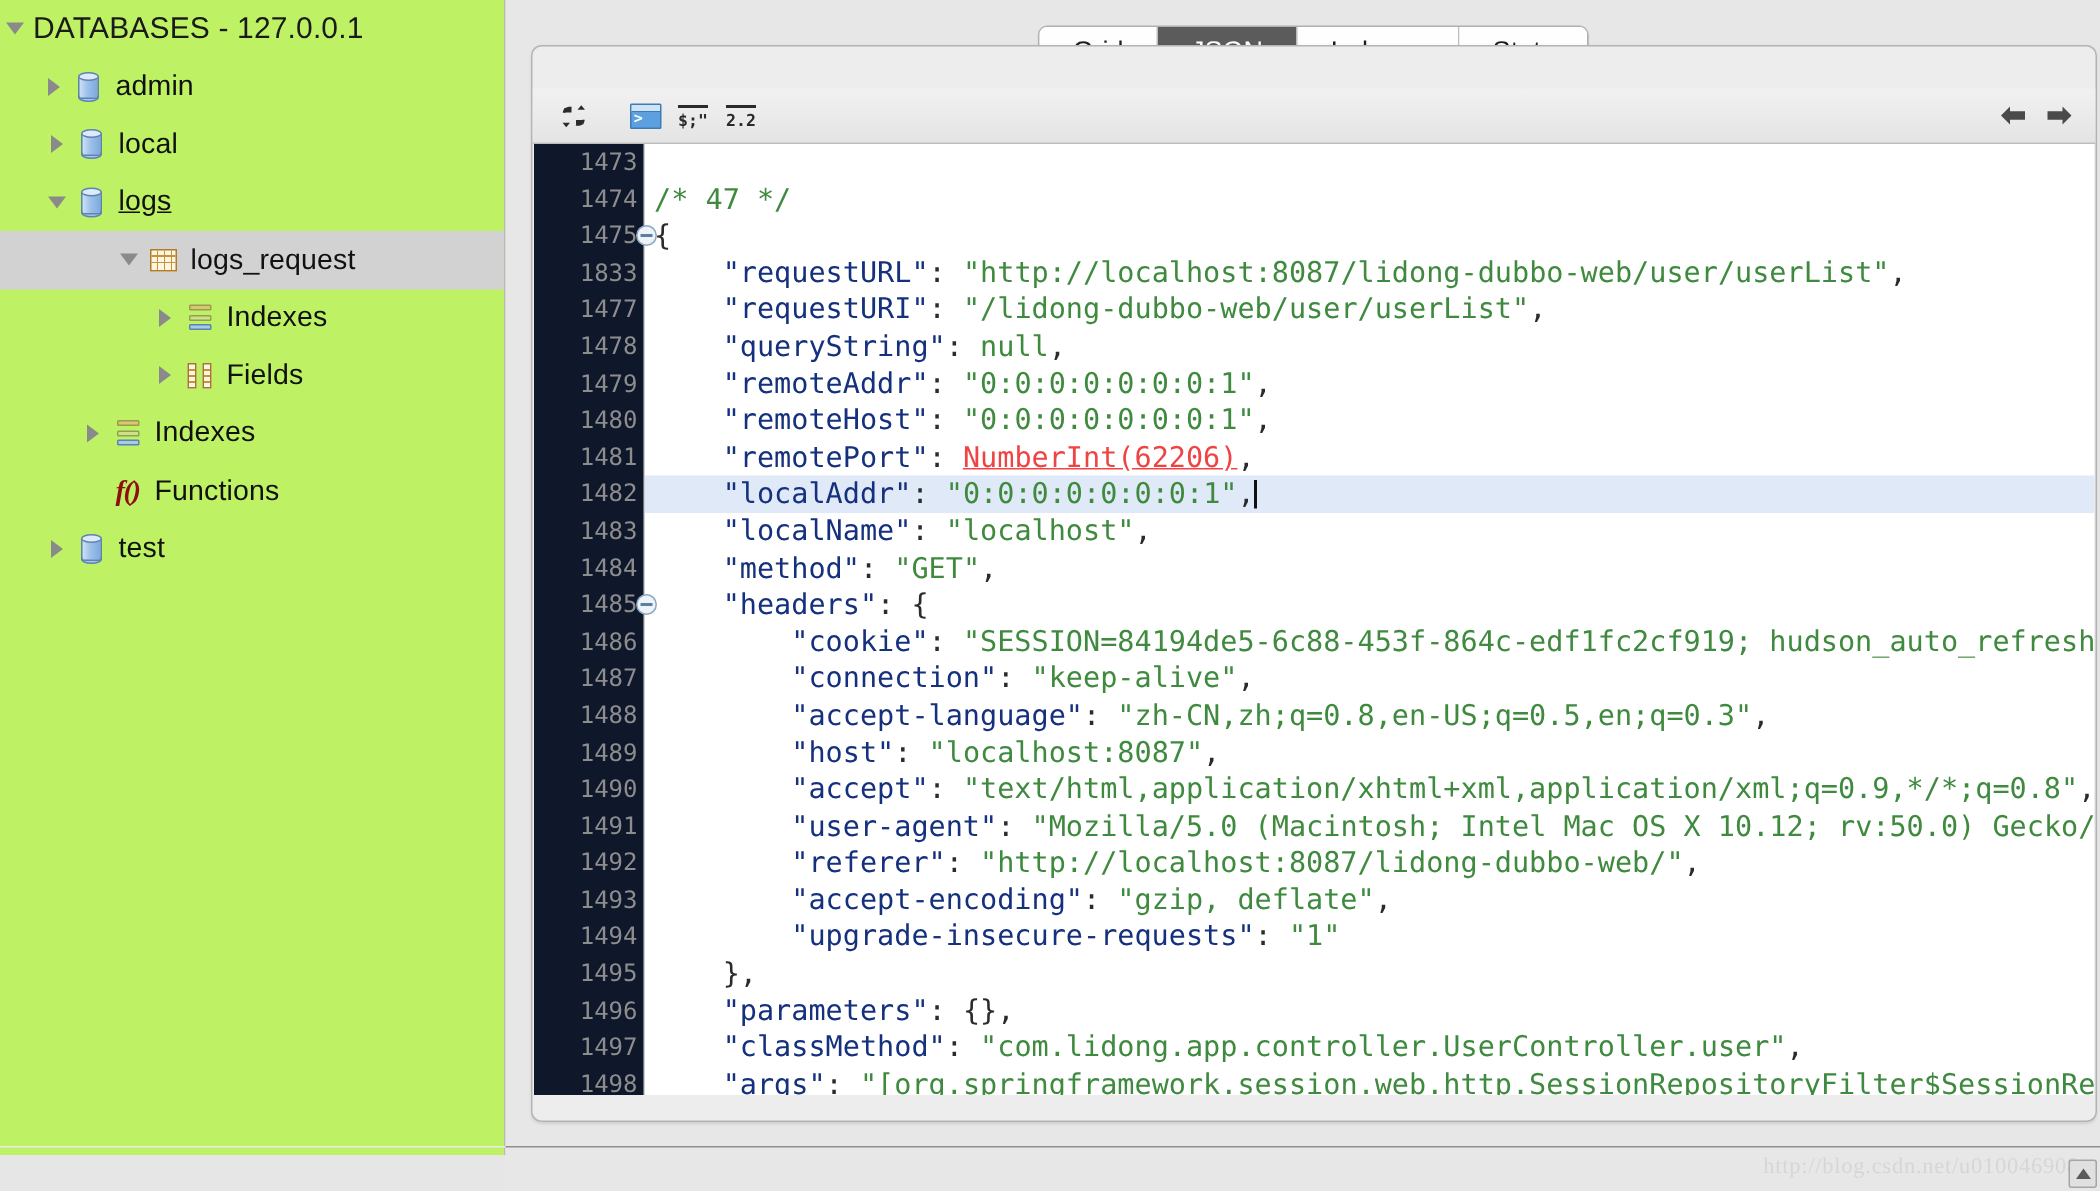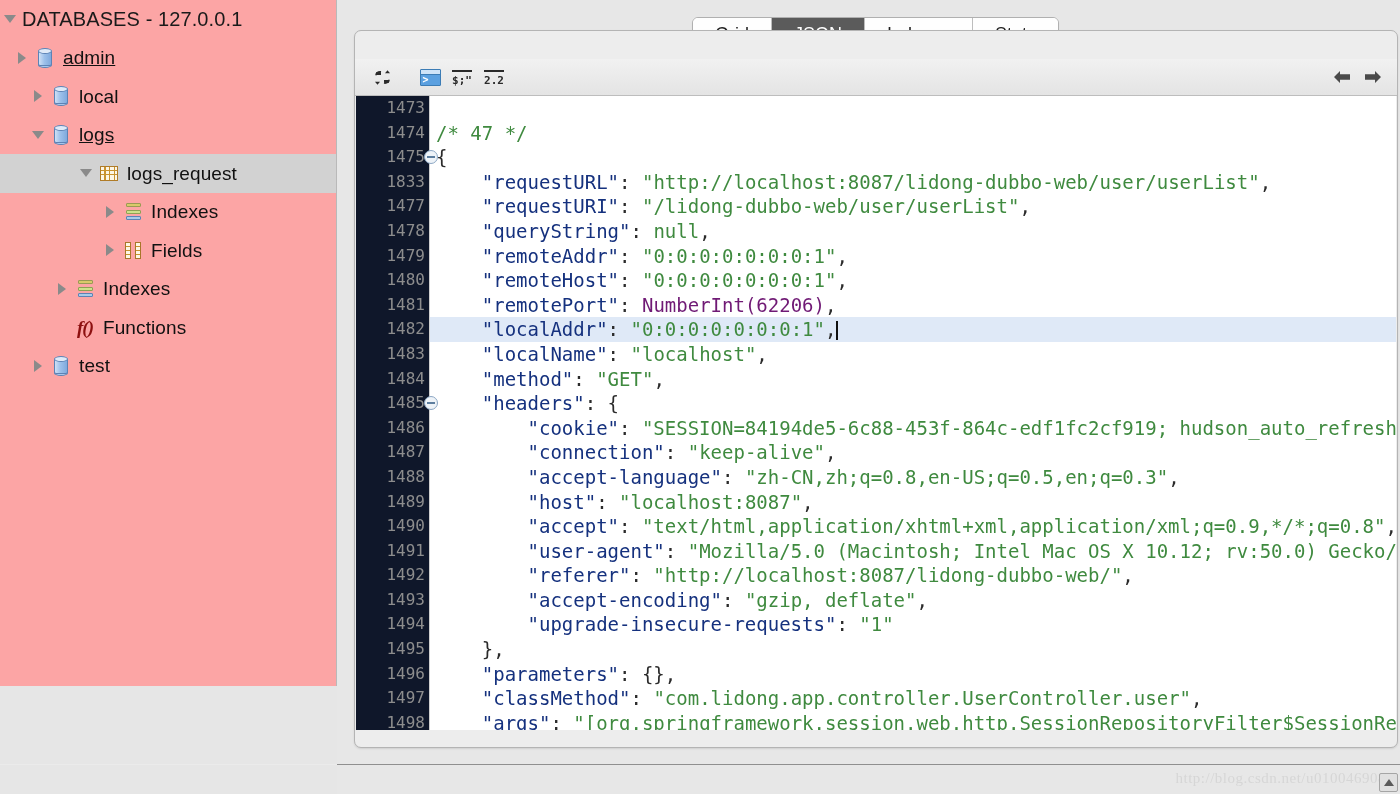--- a/index.html
+++ b/index.html
@@ -6,22 +6,22 @@
   body{
     width:1400px;height:794px;
     background:#e6e6e6;
     font-family:"Liberation Sans", sans-serif;
     overflow:hidden;
     position:relative;
   }
 
   
   #sidebar{
-    position:absolute;left:0;top:0;width:336px;height:686px;
-    background:#fca5a5;
+    position:absolute;left:0;top:0;width:336px;height:770px;
+    background:#bef264;
     border-right:1px solid #b9b9b9;
     overflow:hidden;
   }
   .tree-row{
     display:flex;align-items:center;
     height:38.5px;
     padding-left:6px;
     white-space:nowrap;
     font-size:19px;
     color:#111;
@@ -238,21 +238,21 @@
     font-size:19px;
     padding-left:6px;
     white-space:pre;
     box-sizing:border-box;
   }
   .cline.hl{background:#dfe9f7;}
   .k{color:#15317e;}
   .s{color:#3f8a3f;}
   .c{color:#3f8a3f;}
   .p{color:#2b2b2b;}
-  .n{color:#701a75;}
+  .n{color:#ef4444;text-decoration:underline;}
   .caret{
     display:inline-block;width:1.5px;height:19px;background:#111;
     vertical-align:-4px;margin-left:0px;
   }
 
   
   #bottom-strip{
     position:absolute;left:337px;top:764px;width:1063px;height:30px;
     background:#e7e7e7;
     border-top:1px solid #8f8f8f;
@@ -282,21 +282,21 @@
 <body>
 
 <div id="sidebar">
   <div class="tree-row" style="padding-left:2px;">
     <span class="tw down">
         <i></i>
       </span>
     <span class="tlabel hdr-label">DATABASES - 127.0.0.1</span>
   </div>
   <div id="tree-list">
-      <div class="tree-row" style="padding-left: 14px; text-decoration: underline;">
+      <div class="tree-row" style="padding-left: 28px;">
         <span class="tw right">
           <i></i>
         </span>
         <span class="ticon">
           <span class="ic-db">
             <span class="cap2"></span>
             <span class="body"></span>
             <span class="cap"></span>
           </span>
         </span>

